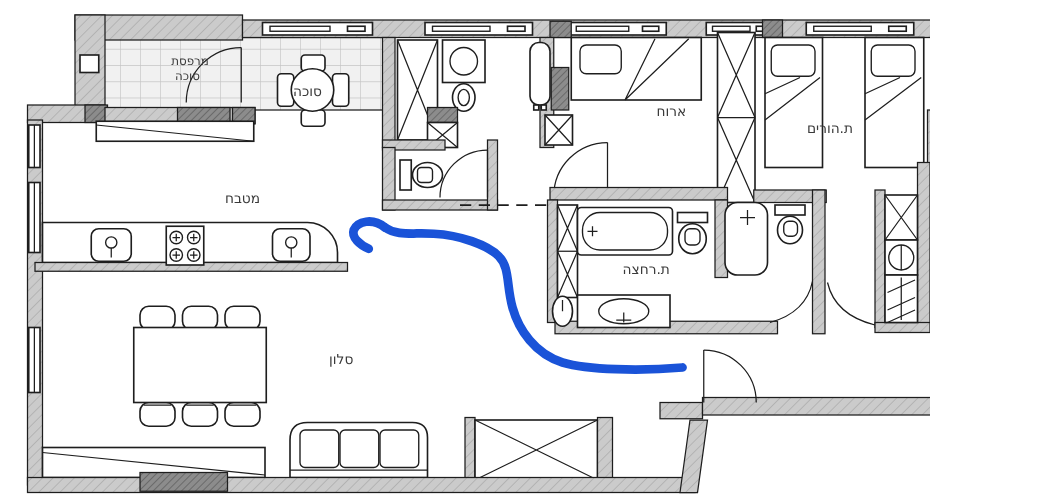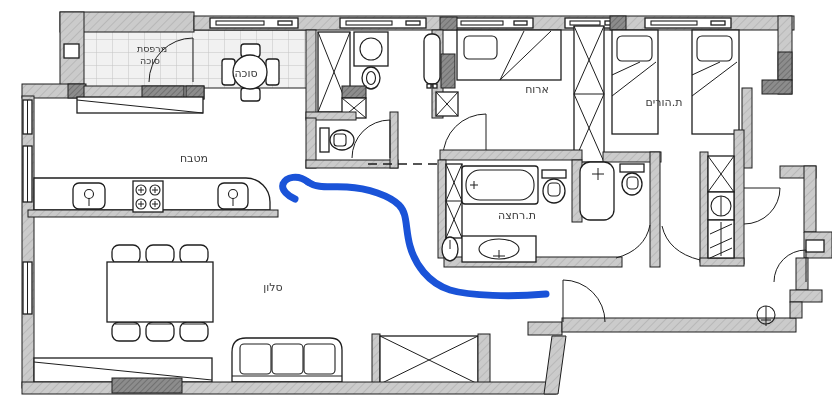--- a/index.html
+++ b/index.html
@@ -1,16 +1,16 @@
 <!DOCTYPE html>
 <html style="--background: #ffffff; --wall-fill: #cbcbcb; --wall-dark: #8c8c8c; --line: #1e1e1e; --tile-floor: #f1f1f1; --tile-grid: #c4c4c4; --label-text: #3a3a3a; --annotation-blue: #1a53d8;"><head>
 <meta charset="utf-8">
 <style>
   html,body{margin:0;padding:0;background:#fff;}
-  #stage{position:relative;width:832px;height:402px;background:var(--background,#fff);overflow:hidden;
+  #stage{position:relative;width:744px;height:402px;background:var(--background,#fff);overflow:hidden;
          font-family:"DejaVu Sans",sans-serif;}
   svg{display:block}
   .wall{fill:url(#hatch);stroke:var(--line,#222);stroke-width:1;}
   .darkwall{fill:url(#darkhatch);stroke:var(--line,#222);stroke-width:1;}
   .fix{fill:#fff;stroke:var(--line,#222);stroke-width:1.3;}
   .fix2{fill:none;stroke:var(--line,#222);stroke-width:1.1;}
   .thin{fill:none;stroke:var(--line,#222);stroke-width:1;}
   .dash{fill:none;stroke:var(--line,#222);stroke-width:1.4;stroke-dasharray:9 6;}
   .tilefloor{fill:url(#tiles);stroke:var(--line,#222);stroke-width:1;}
   .lbl{font-family:"DejaVu Sans",sans-serif;font-size:11px;fill:var(--label-text,#3a3a3a);

